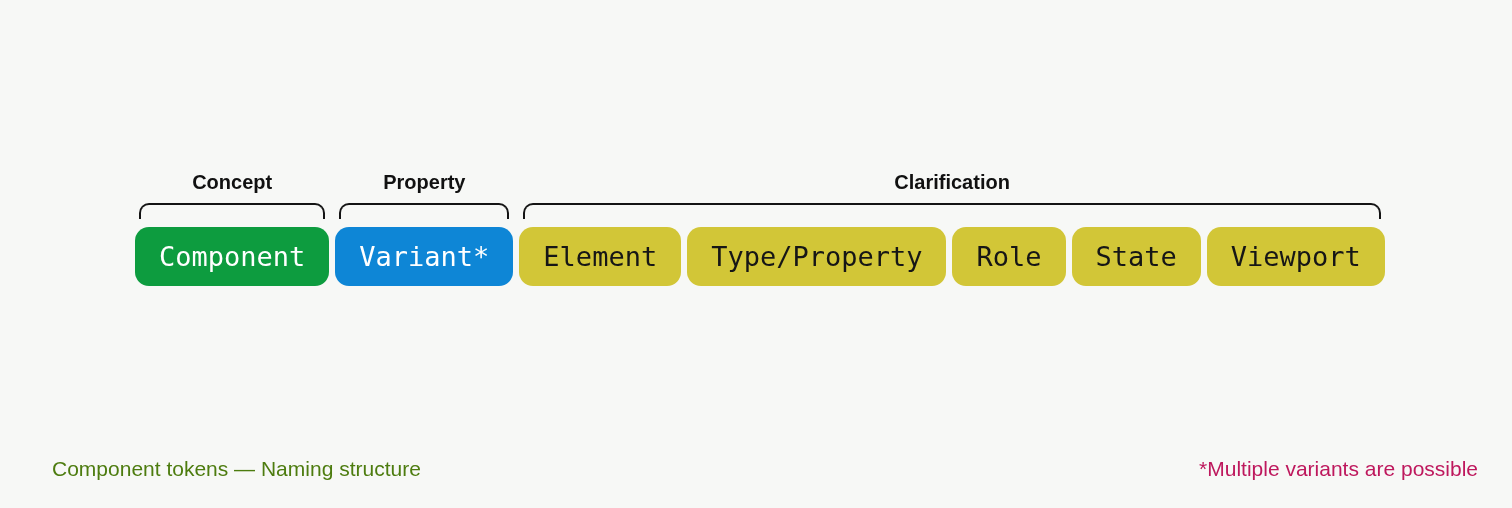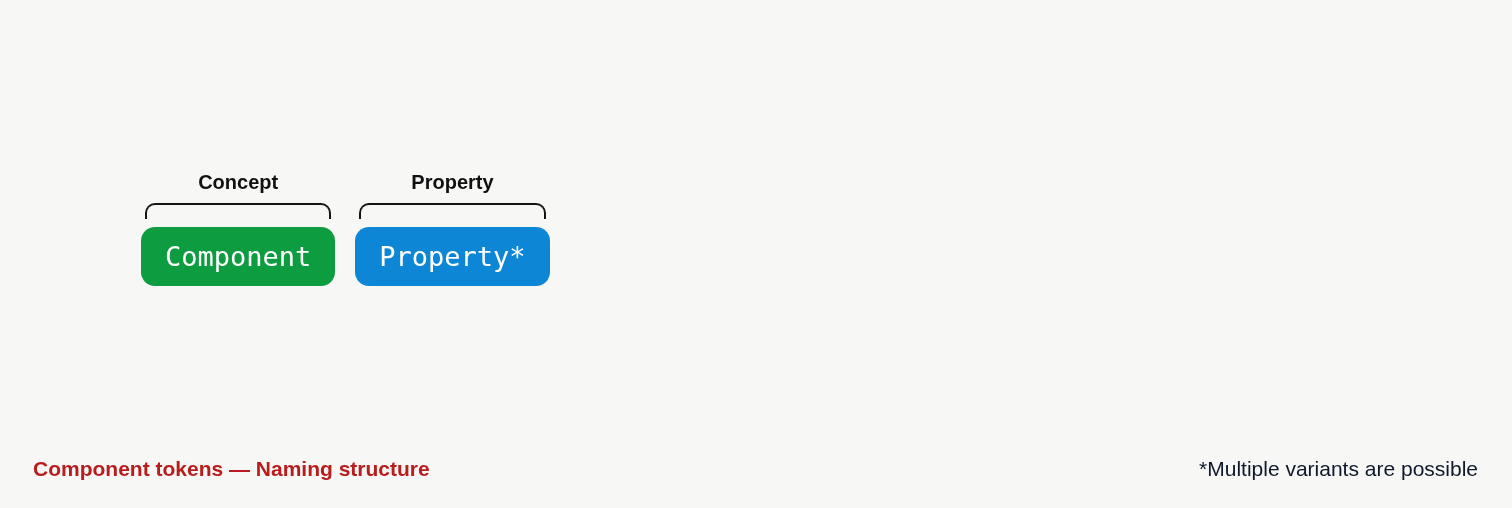--- a/index.html
+++ b/index.html
@@ -9,25 +9,25 @@
     overflow: hidden;
   }
   .canvas {
     position: relative;
     width: 1512px;
     height: 508px;
     background: #f7f8f6;
   }
   .diagram {
     position: absolute;
-    left: 141px;
+    left: 135px;
     top: 170px;
     display: flex;
     align-items: flex-end;
-    gap: 20px;
+    gap: 6px;
   }
   .group {
     display: flex;
     flex-direction: column;
   }
   .group-label {
     text-align: center;
     font-size: 20px;
     font-weight: 600;
     color: #111111;
@@ -62,24 +62,25 @@
     position: absolute;
     left: 33px;
     right: 34px;
     bottom: 26px;
     display: flex;
     justify-content: space-between;
     align-items: baseline;
   }
   .caption {
     font-size: 21px;
-    font-weight: 700;
-    color: #b91c1c;
+    font-weight: 400;
+    color: #4d7c0f;
     line-height: 26px;
     white-space: nowrap;
+    margin-left: 19px;
   }
   .note {
     font-size: 21px;
     font-weight: 400;
     line-height: 26px;
     white-space: nowrap;
   }
 </style>
 </head>
 <body>
@@ -93,25 +94,36 @@
       <div class="bracket"></div>
       <div class="pills">
         <div class="pill" style="background-color: rgb(13, 156, 63); color: rgb(255, 255, 255);">Component</div>
       </div>
     </div>
 
     <div class="group">
       <div class="group-label">Property</div>
       <div class="bracket"></div>
       <div class="pills">
-        <div class="pill" style="background-color: rgb(14, 134, 214); color: rgb(255, 255, 255);">Property*</div>
+        <div class="pill" style="background-color: rgb(14, 134, 214); color: rgb(255, 255, 255);">Variant*</div>
       </div>
     </div>
 
+    <div class="group">
+      <div class="group-label">Clarification</div>
+      <div class="bracket"></div>
+      <div class="pills">
+        <div class="pill" style="background-color: rgb(210, 198, 55); color: rgb(22, 22, 22);">Element</div>
+        <div class="pill" style="background-color: rgb(210, 198, 55); color: rgb(22, 22, 22);">Type/Property</div>
+        <div class="pill" style="background-color: rgb(210, 198, 55); color: rgb(22, 22, 22);">Role</div>
+        <div class="pill" style="background-color: rgb(210, 198, 55); color: rgb(22, 22, 22);">State</div>
+        <div class="pill" style="background-color: rgb(210, 198, 55); color: rgb(22, 22, 22);">Viewport</div>
+      </div>
+    </div>
 
   </div>
 
   <div class="footer">
     <div class="caption">Component tokens — Naming structure</div>
-    <div class="note" style="color: #0f172a;">*Multiple variants are possible</div>
+    <div class="note" style="color: #be185d;">*Multiple variants are possible</div>
   </div>
 
 </div>
 
 </body></html>

